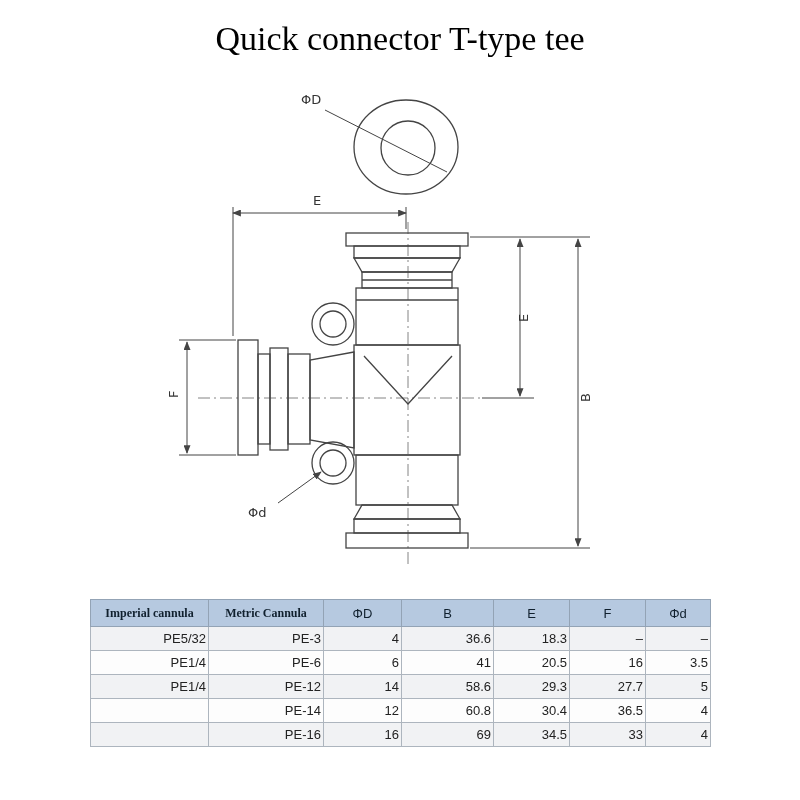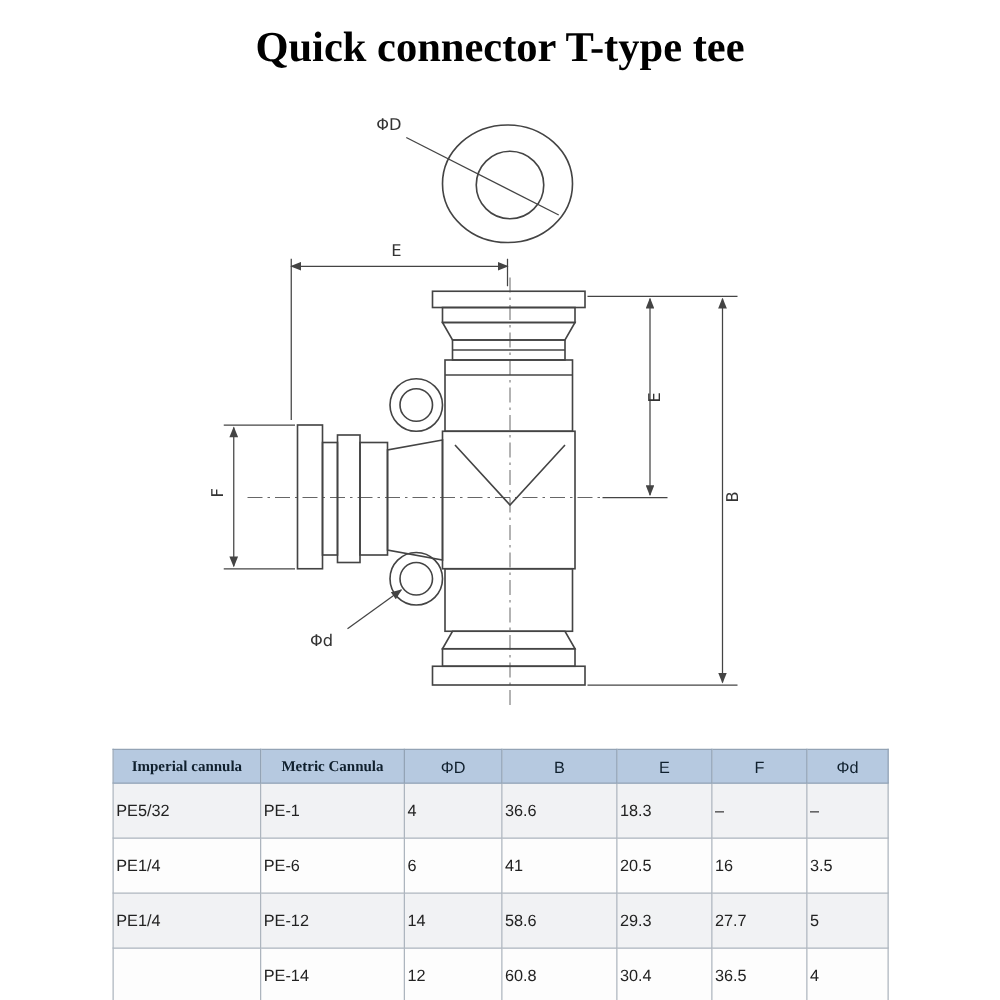--- a/index.html
+++ b/index.html
@@ -1,27 +1,27 @@
 <!DOCTYPE html>
 <html><head>
 <meta charset="utf-8">
 <style>
   html,body{margin:0;padding:0;background:#fff;}
   .page{position:relative;width:800px;height:800px;background:#fff;overflow:hidden;
         font-family:"Liberation Sans",sans-serif;}
   .title{position:absolute;top:20px;left:0;width:800px;text-align:center;
-         font-family:"Liberation Serif",serif;font-weight:bold;font-size:34px;color:#000;}
+         font-family:"Liberation Serif",serif;font-weight:normal;font-size:34px;color:#000;}
   svg.drawing{position:absolute;top:85px;left:0;}
   svg text{font-family:"DejaVu Sans",sans-serif;font-size:13px;fill:#333;stroke:none;}
   table.spec{position:absolute;top:599px;left:90px;width:620px;border-collapse:collapse;
              font-size:13px;color:#222;table-layout:fixed;}
   table.spec th{background:#b6c9e0;border:1px solid #93a3b5;padding:3px 2px;height:20px;
                 font-weight:normal;color:#10202e;}
   table.spec th.name-col{font-family:"Liberation Serif",serif;font-weight:bold;font-size:12px;margin-top:37px;}
-  table.spec td{border:1px solid #adb5be;text-align:left;padding:13px 2px;height:17px;}
+  table.spec td{border:1px solid #adb5be;text-align:right;padding:3px 2px;height:17px;}
   table.spec tbody tr:nth-child(odd){background:#f1f2f4;}
   table.spec tbody tr:nth-child(even){background:#fdfdfd;}
 </style>
 </head>
 <body>
 
 <div class="page">
 
   <div class="title">Quick connector T-type tee</div>
 
@@ -117,21 +117,21 @@
         <th>ΦD</th>
         <th>B</th>
         <th>E</th>
         <th>F</th>
         <th>Φd</th>
       </tr>
     </thead>
     <tbody>
         <tr>
           <td>PE5/32</td>
-          <td>PE-1</td>
+          <td>PE-3</td>
           <td>4</td>
           <td>36.6</td>
           <td>18.3</td>
           <td>–</td>
           <td>–</td>
         </tr>
         <tr>
           <td>PE1/4</td>
           <td>PE-6</td>
           <td>6</td>
@@ -151,16 +151,25 @@
         </tr>
         <tr>
           <td></td>
           <td>PE-14</td>
           <td>12</td>
           <td>60.8</td>
           <td>30.4</td>
           <td>36.5</td>
           <td>4</td>
         </tr>
+        <tr>
+          <td></td>
+          <td>PE-16</td>
+          <td>16</td>
+          <td>69</td>
+          <td>34.5</td>
+          <td>33</td>
+          <td>4</td>
+        </tr>
       </tbody>
   </table>
 
 </div>
 
 </body></html>

